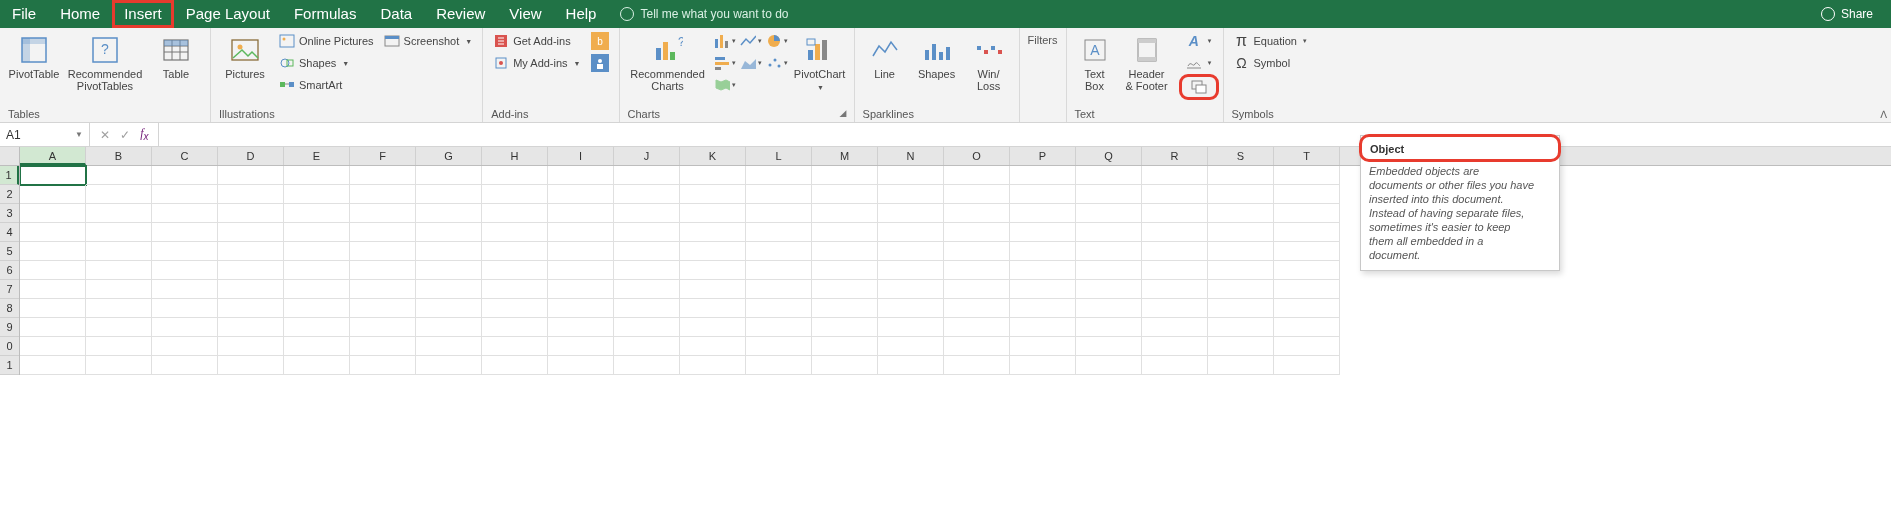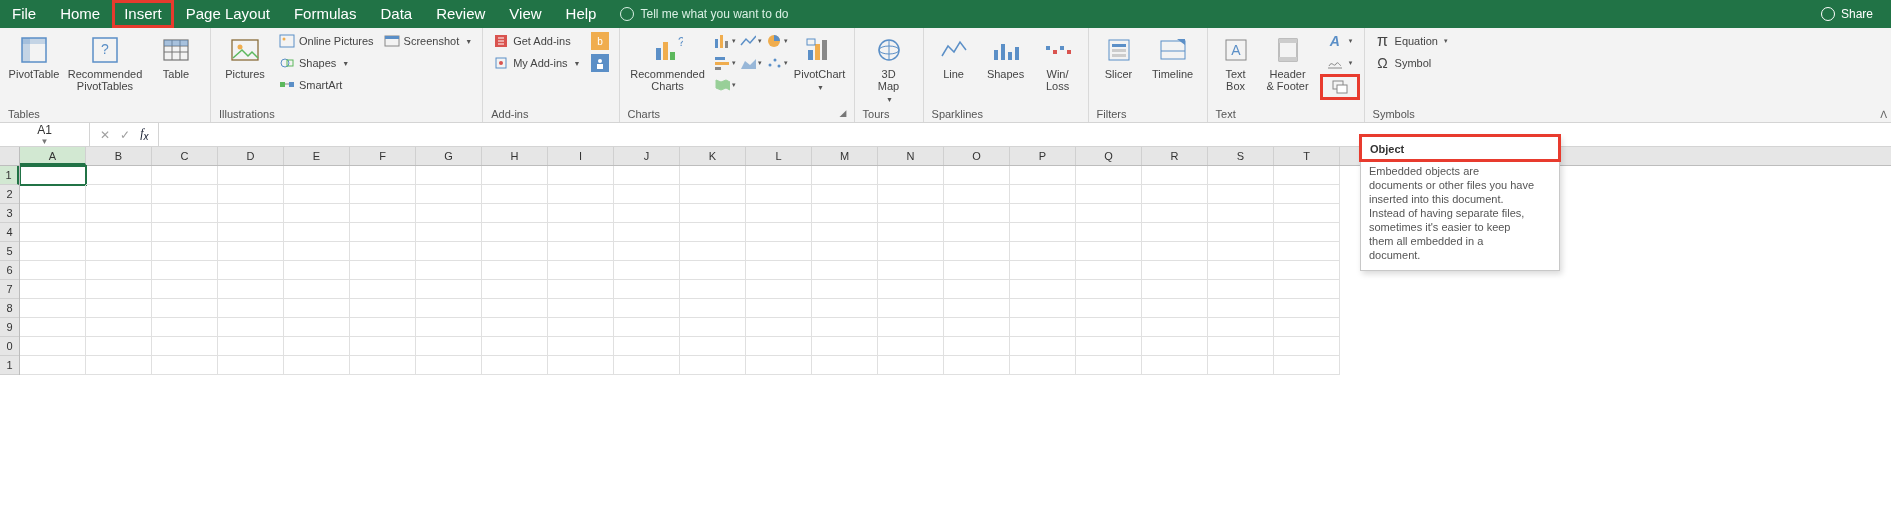--- a/index.html
+++ b/index.html
@@ -30,30 +30,30 @@
   .group { position: relative; }
 
   
   svg { display: block; }
 
   .mini-col { display: flex; flex-direction: column; gap: 4px; }
   .mini-row { display: flex; gap: 4px; align-items: center; }
 
   .chart-mini { width: 22px; height: 18px; display:flex; align-items:center; justify-content:center; cursor:pointer; }
 
-  .highlight-red { outline: 3px solid #e83b2e; outline-offset: -1px; }
+  .highlight-red { outline: 3px solid #e83b2e; outline-offset: -1px; border-radius: 7px; }
 
   .collapse-caret { position: absolute; right: 4px; bottom: 2px; font-size: 10px; color: #666; cursor: pointer; }
 
   
   .formula-row { display: flex; align-items: center; height: 24px; border-bottom: 1px solid #d4d4d4; background: #fff; font-size: 12px; }
-  .namebox { width: 90px; padding: 0 6px; border-right: 1px solid #d4d4d4; height: 100%; display: flex; align-items: center; justify-content: space-between; color: #333; flex-direction: column; }
+  .namebox { width: 90px; padding: 0 6px; border-right: 1px solid #d4d4d4; height: 100%; display: flex; align-items: center; justify-content: space-between; color: #333; }
   .namebox .dd { font-size: 8px; color: #777; cursor: pointer; }
   .fx-controls { display: flex; align-items: center; gap: 10px; padding: 0 10px; color: #a0a0a0; border-right: 1px solid #d4d4d4; height: 100%; }
-  .fx-controls .fx { font-style: italic; font-family: "Times New Roman", serif; color: #0f172a; cursor: pointer; }
+  .fx-controls .fx { font-style: italic; font-family: "Times New Roman", serif; color: #701a75; cursor: pointer; }
   .formula-input { flex: 1; padding: 0 6px; height: 100%; }
 
   
   .sheet { position: relative; display: flex; height: calc(511px - 28px - 95px - 24px); }
   .rowhdrs { width: 20px; background: #e6e6e6; border-right: 1px solid #bdbdbd; }
   .rowhdr { height: 19px; border-bottom: 1px solid #d0d0d0; font-size: 11px; color: #333; text-align: center; line-height: 19px; cursor: pointer; }
   .cols { flex: 1; overflow: hidden; }
   .colhdrs { display: flex; height: 19px; background: #e6e6e6; border-bottom: 1px solid #bdbdbd; }
   .colhdr { width: 66px; border-right: 1px solid #d0d0d0; text-align: center; font-size: 11px; color: #333; cursor: pointer; line-height: 19px; }
   .colhdr.sel { background: #d2e8d2; border-bottom: 2px solid #217346; }
@@ -61,21 +61,21 @@
   .gridbody { position: relative; }
   .gridrow { display: flex; height: 19px; }
   .cell { width: 66px; height: 19px; border-right: 1px solid #e0e0e0; border-bottom: 1px solid #e0e0e0; cursor: cell; }
   .cell.selected { outline: 2px solid #217346; outline-offset: -1px; background: #fff; }
   .corner { width: 20px; height: 19px; background: #e6e6e6; border-right: 1px solid #bdbdbd; border-bottom: 1px solid #bdbdbd; cursor: pointer; }
 
   
   .tooltip { position: absolute; top: 135px; left: 1360px; width: 200px; background: #fff; border: 1px solid #c8c8c8; box-shadow: 2px 3px 6px rgba(0,0,0,0.15); font-size: 11px; z-index: 50; }
   .tooltip .tt-title { font-weight: 600; padding: 6px 8px 4px 8px; color: #333; }
   .tooltip .tt-title.highlight-red { outline: 3px solid #e83b2e; outline-offset: 0px; margin: 1px; }
-  .tooltip .tt-body { padding: 4px 24px 8px 8px; color: #555; line-height: 14px; }
+  .tooltip .tt-body { padding: 4px 24px 8px 8px; color: #555; line-height: 14px; font-style: italic; }
 
   .text-group-extra { position: absolute; right: 6px; top: 4px; display:flex; flex-direction:column; gap:4px; align-items:center;}
   
 </style>
 </head>
 <body>
 
 <div class="menubar">
   <div class="tab">File</div>
   <div class="tab">Home</div>
@@ -320,37 +320,20 @@
             </svg>
           </span>
         <span>PivotChart</span>
         <span class="drop">▼</span>
       </div>
     </div>
     <div class="group-label">Charts</div>
     <div class="launcher">◢</div>
   </div>
 
-  <div class="group">
-    <div class="group-body">
-      <div class="btn-large">
-        <span class="ico">
-            <svg width="28" height="28">
-              <circle cx="14" cy="14" r="10" fill="none" stroke="#5b8fc7" stroke-width="1.5"></circle>
-              <ellipse cx="14" cy="14" rx="10" ry="4" fill="none" stroke="#5b8fc7"></ellipse>
-              <line x1="14" y1="4" x2="14" y2="24" stroke="#5b8fc7"></line>
-            </svg>
-          </span>
-        <span style="white-space:pre-line">3D
-Map</span>
-        <span class="drop">▼</span>
-      </div>
-    </div>
-    <div class="group-label">Tours</div>
-  </div>
 
   <div class="group">
     <div class="group-body">
       <div class="btn-large" style="width:44px">
         <span class="ico">
             <svg width="28" height="24">
               <polyline points="2,18 8,8 14,14 20,4 26,12" fill="none" stroke="#5b8fc7" stroke-width="1.5"></polyline>
             </svg>
           </span>
         <span>Line</span>
@@ -376,43 +359,20 @@
             </svg>
           </span>
         <span style="white-space:pre-line">Win/
 Loss</span>
       </div>
     </div>
     <div class="group-label">Sparklines</div>
   </div>
 
   <div class="group">
-    <div class="group-body">
-      <div class="btn-large" style="width:44px">
-        <span class="ico">
-            <svg width="26" height="26">
-              <rect x="3" y="3" width="20" height="20" fill="none" stroke="#5b8fc7"></rect>
-              <rect x="6" y="7" width="14" height="3" fill="#5b8fc7"></rect>
-              <rect x="6" y="12" width="14" height="3" fill="#ccc"></rect>
-              <rect x="6" y="17" width="14" height="3" fill="#ccc"></rect>
-            </svg>
-          </span>
-        <span>Slicer</span>
-      </div>
-      <div class="btn-large" style="width:52px">
-        <span class="ico">
-            <svg width="28" height="26">
-              <rect x="2" y="4" width="24" height="18" fill="none" stroke="#5b8fc7"></rect>
-              <line x1="2" y1="14" x2="26" y2="14" stroke="#5b8fc7"></line>
-              <polygon points="18,2 26,2 26,8" fill="#5b8fc7"></polygon>
-            </svg>
-          </span>
-        <span>Timeline</span>
-      </div>
-    </div>
     <div class="group-label">Filters</div>
   </div>
 
 
   <div class="group" style="padding-right:50px;">
     <div class="group-body">
       <div class="btn-large" style="width:40px">
         <span class="ico">
             <svg width="26" height="26">
               <rect x="3" y="3" width="20" height="20" fill="none" stroke="#888"></rect>

